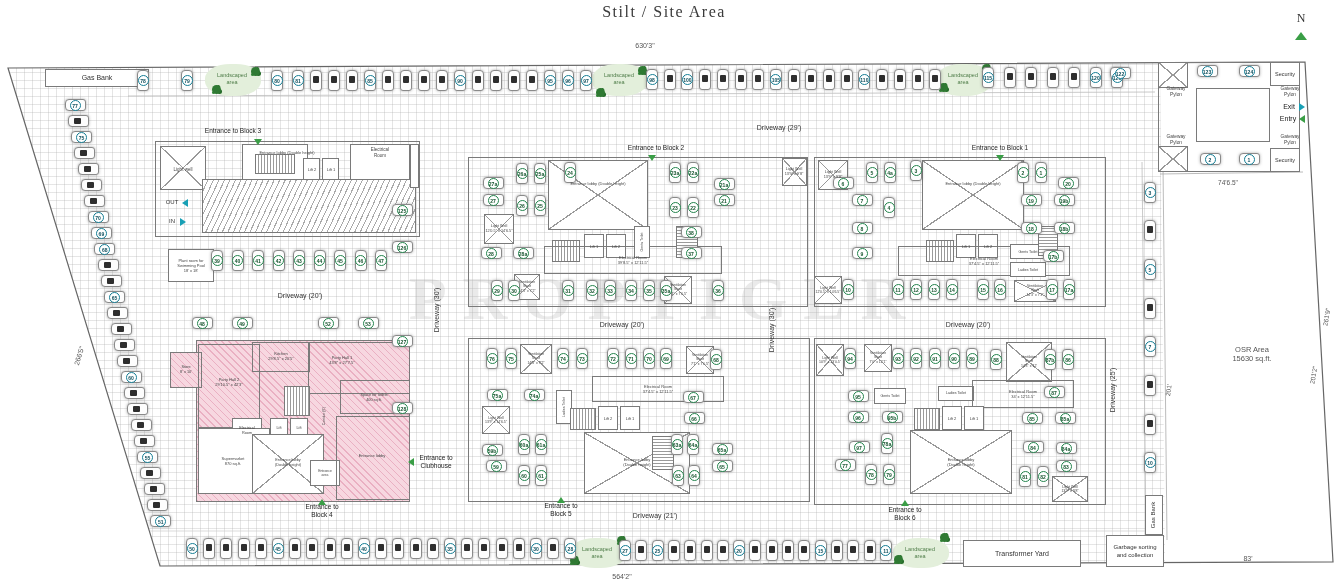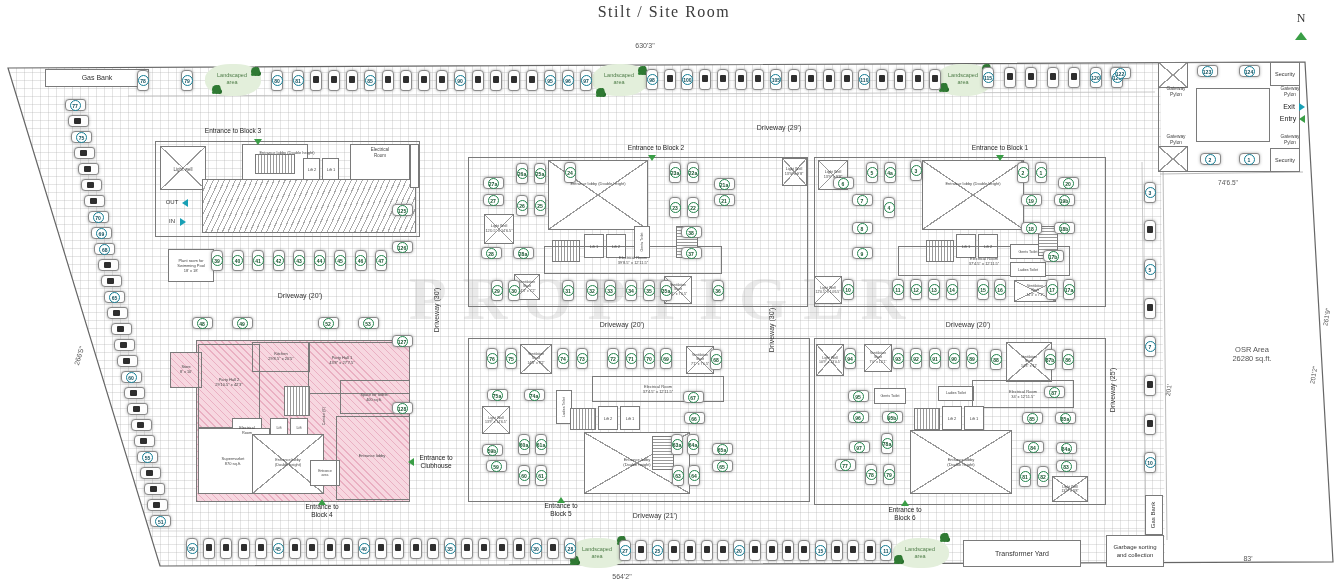--- a/index.html
+++ b/index.html
@@ -54,21 +54,21 @@
   <svg id="outline" width="1336" height="587">
     <polygon points="8,68 1305,62 1333,562 160,566" fill="none" stroke="#666" stroke-width="1.2"></polygon>
     <line x1="128" y1="96" x2="1155" y2="92" stroke="#bbb" stroke-width="0.8"></line>
     <line x1="1142" y1="162" x2="1146" y2="535" stroke="#bbb" stroke-width="0.8"></line>
     <line x1="1163" y1="165" x2="1167" y2="540" stroke="#aaa" stroke-width="0.8"></line>
     <line x1="1160" y1="174" x2="1303" y2="172" stroke="#aaa" stroke-width="0.8"></line>
     <line x1="150" y1="531" x2="1158" y2="531" stroke="#ccc" stroke-width="0.7"></line>
   </svg>
 
   <div id="watermark">PROPTIGER</div>
-  <div id="title">Stilt / Site Room</div>
+  <div id="title">Stilt / Site Area</div>
   <div id="compassN">N</div>
 
   <div class="rm" style="left:45px;top:69px;width:104px;height:18px"></div>
   <div class="rm" style="left:963px;top:540px;width:118px;height:27px"></div>
   <div class="rm" style="left:1106px;top:535px;width:58px;height:32px"></div>
   <div class="rm" style="left:1145px;top:495px;width:18px;height:40px"></div>
   <div class="rm nb" style="left:1158px;top:62px;width:142px;height:110px"></div>
   <div class="rm xbox" style="left:1158px;top:62px;width:30px;height:26px"></div>
   <div class="rm xbox" style="left:1158px;top:146px;width:30px;height:26px"></div>
   <div class="rm" style="left:1196px;top:88px;width:74px;height:54px"></div>
@@ -1059,21 +1059,21 @@
       <div class="badge i" style="left: 1037.5px; top: 470.5px;">82</div>
       <div class="lbl" style="left: 645px; top: 46px; font-size: 7px; color: rgb(85, 85, 85);">630'3"</div>
       <div class="lbl" style="left: 622px; top: 577px; font-size: 7px; color: rgb(85, 85, 85);">564'2"</div>
       <div class="lbl" style="left: 1248px; top: 559px; font-size: 7px; color: rgb(85, 85, 85);">83'</div>
       <div class="lbl" style="left: 80px; top: 356px; font-size: 7px; color: rgb(85, 85, 85); transform: translate(-50%, -50%) rotate(-73deg);">266'5"</div>
       <div class="lbl" style="left: 1169px; top: 390px; font-size: 6.5px; color: rgb(85, 85, 85); transform: translate(-50%, -50%) rotate(-82deg);">201'</div>
       <div class="lbl" style="left: 1314px; top: 375px; font-size: 6.5px; color: rgb(85, 85, 85); transform: translate(-50%, -50%) rotate(-80deg);">201'2"</div>
       <div class="lbl" style="left: 1327px; top: 317px; font-size: 6.5px; color: rgb(85, 85, 85); transform: translate(-50%, -50%) rotate(-80deg);">261'9"</div>
       <div class="lbl" style="left: 1228px; top: 183px; font-size: 6.5px; color: rgb(85, 85, 85);">74'6.5"</div>
       <div class="lbl" style="left: 1252px; top: 354px; font-size: 7.5px; color: rgb(85, 85, 85);">OSR Area
-26280 sq.ft.</div>
+15630 sq.ft.</div>
       <div class="lbl" style="left: 97px; top: 78px; font-size: 7px; color: rgb(51, 51, 51);">Gas Bank</div>
       <div class="lbl" style="left: 1154px; top: 515px; font-size: 6px; color: rgb(51, 51, 51); transform: translate(-50%, -50%) rotate(-90deg);">Gas Bank</div>
       <div class="lbl" style="left: 1022px; top: 554px; font-size: 7px; color: rgb(51, 51, 51);">Transformer Yard</div>
       <div class="lbl" style="left: 1135px; top: 551px; font-size: 6px; color: rgb(51, 51, 51);">Garbage sorting
 and collection</div>
       <div class="lbl" style="left: 1285px; top: 74px; font-size: 5.5px; color: rgb(51, 51, 51);">Security</div>
       <div class="lbl" style="left: 1285px; top: 160px; font-size: 5.5px; color: rgb(51, 51, 51);">Security</div>
       <div class="lbl" style="left: 1176px; top: 92px; font-size: 4.8px;">Gateway
 Pylon</div>
       <div class="lbl" style="left: 1290px; top: 92px; font-size: 4.8px;">Gateway

